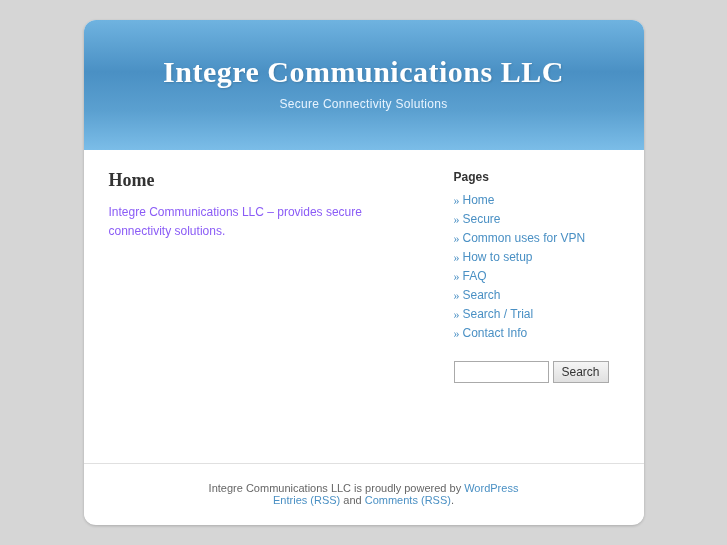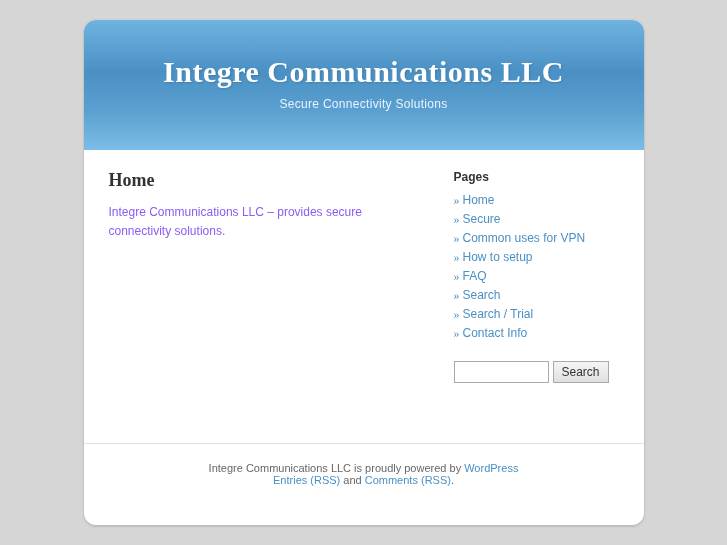--- a/index.html
+++ b/index.html
@@ -149,21 +149,21 @@
       font-family: Arial, sans-serif;
       cursor: pointer;
       color: #333;
     }
 
     .footer {
       border-top: 1px solid #e0e0e0;
       padding: 18px 20px;
       text-align: center;
       background-color: #ffffff;
-      margin-top: 40px;
+      margin-top: 60px;
     }
 
     .footer-text {
       font-size: 11px;
       color: #666;
       font-family: Arial, sans-serif;
     }
 
     .footer-text a {
       color: #4a90c4;

